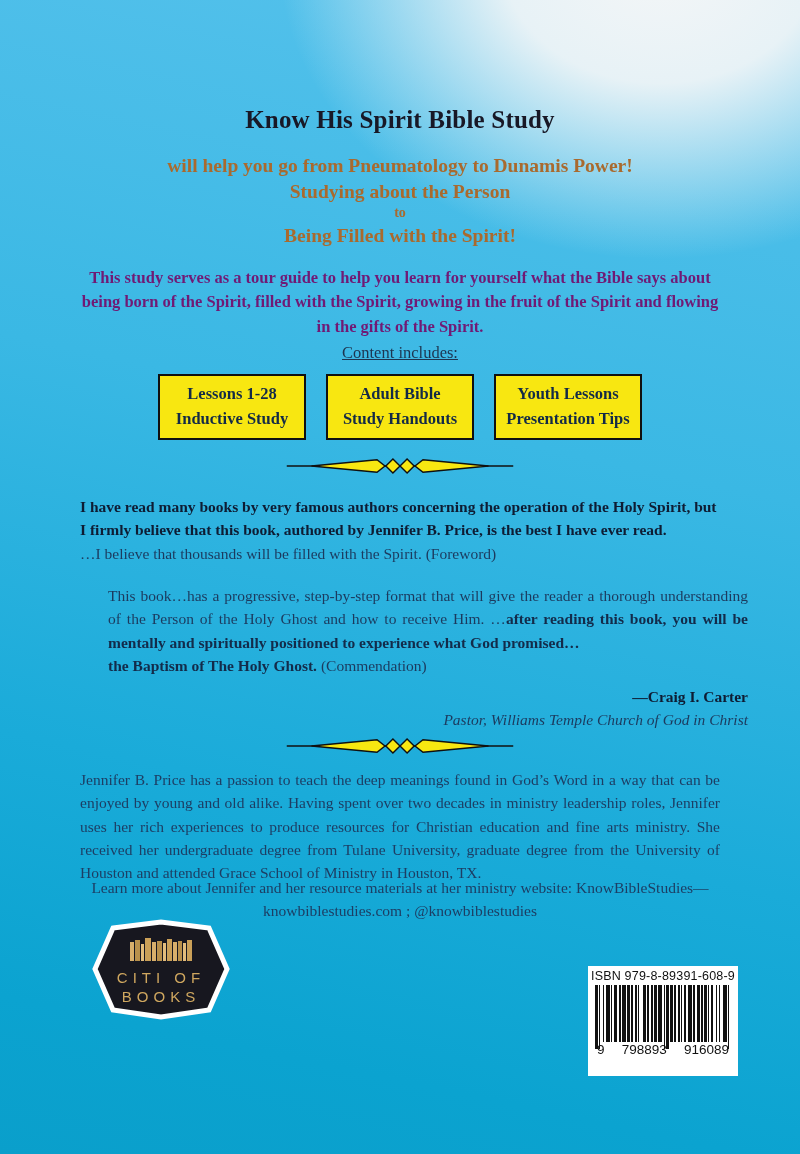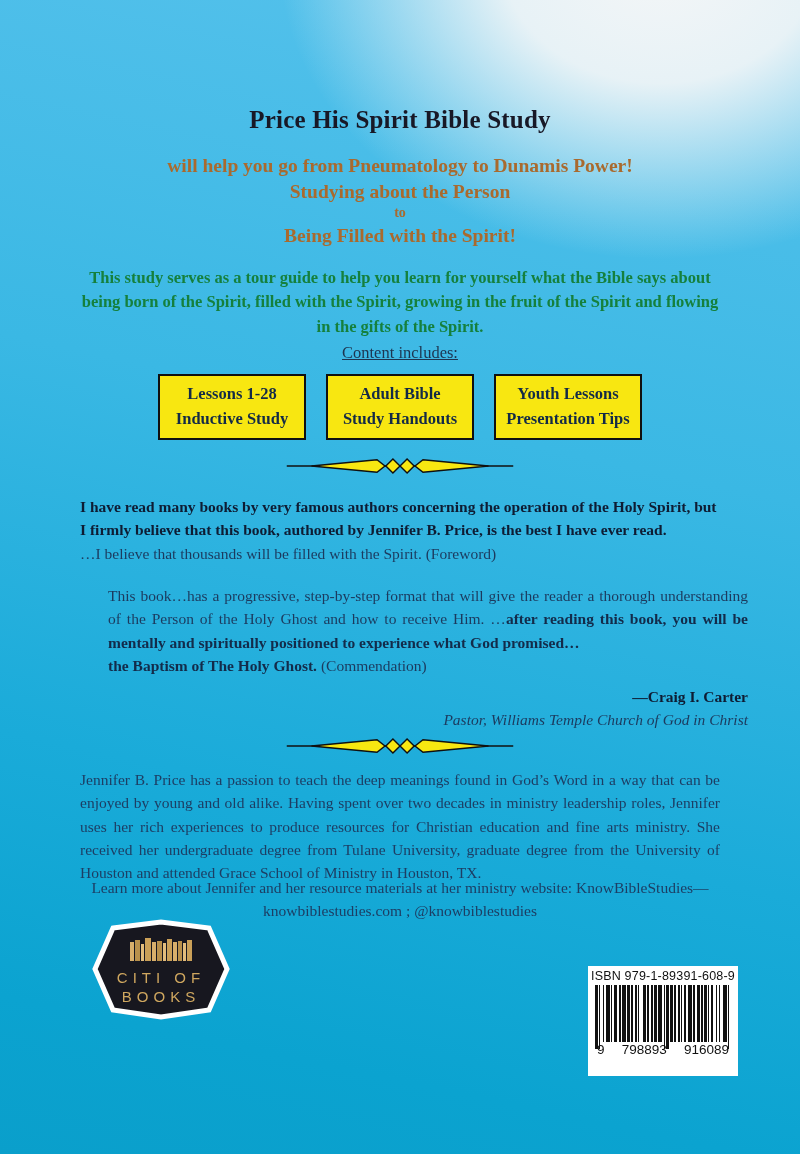--- a/index.html
+++ b/index.html
@@ -15,21 +15,21 @@
   .center{text-align:center;}
   .col{left:80px;width:640px;}
   .title{
     width:100%;top:106px;font-size:25px;font-weight:bold;color:#181826;
     letter-spacing:0.2px;
   }
   .tagline{width:100%;top:153px;color:#a96a2e;font-weight:bold;line-height:1.32;}
   .tag-big{font-size:19.5px;}
   .tag-small{font-size:14px;}
   .intro{
-    top:266px;color:#15803d;font-weight:bold;font-size:16.5px;line-height:1.48;
+    top:266px;color:#701a75;font-weight:bold;font-size:16.5px;line-height:1.48;
   }
   .content-label{top:343px;width:100%;font-size:16.5px;color:#1d3550;text-decoration:underline;}
   .boxes{
     top:374px;left:0;width:800px;display:flex;justify-content:center;gap:20px;
   }
   .ybox{
     width:144px;height:62px;background:#f8e711;border:2px solid #101010;
     display:flex;flex-direction:column;justify-content:center;align-items:center;
     font-weight:bold;font-size:16.5px;color:#132a47;line-height:1.5;text-align:center;
   }
@@ -57,21 +57,21 @@
   .bars{width:136px;height:64px;margin-top:2px;display:flex;align-items:flex-start;overflow:hidden;}
   .bars div{flex:none;height:57px;}
   .bars div.bar{background:#111;}
   .bars div.guard{height:64px;}
   .isbn-digits{font-size:13.5px;color:#111;margin-top:-7px;background:transparent;
     width:136px;display:flex;justify-content:space-between;padding:0 2px;box-sizing:border-box;}
 </style>
 </head>
 <body>
 
-<div class="abs center title">Price His Spirit Bible Study</div>
+<div class="abs center title">Know His Spirit Bible Study</div>
 
 <div class="abs center tagline">
   <div class="tag-big">will help you go from Pneumatology to Dunamis Power!</div>
   <div class="tag-big">Studying about the Person</div>
   <div class="tag-small">to</div>
   <div class="tag-big">Being Filled with the Spirit!</div>
 </div>
 
 <div class="abs col center intro">This study serves as a tour guide to help you learn for yourself what the Bible says about being born of the Spirit, filled with the Spirit, growing in the fruit of the Spirit and flowing in the gifts of the Spirit.</div>
 
@@ -148,21 +148,21 @@
       <rect x="88" y="24" width="4" height="20" fill="#b9914c"></rect>
       <rect x="93" y="26" width="3" height="18" fill="#e2bd7d"></rect>
       <rect x="97" y="23" width="5" height="21" fill="#caa058"></rect>
     </g>
     <text x="71" y="66" text-anchor="middle" fill="#cfa75f" font-family="Liberation Sans, sans-serif" font-size="15" letter-spacing="5">CITI OF</text>
     <text x="71" y="85" text-anchor="middle" fill="#cfa75f" font-family="Liberation Sans, sans-serif" font-size="15" letter-spacing="5">BOOKS</text>
   </svg>
 </div>
 
 <div class="abs barcode">
-  <div class="isbn-label">ISBN 979-1-89391-608-9</div>
+  <div class="isbn-label">ISBN 979-8-89391-608-9</div>
   <div class="bars" id="barcode-bars">
       <div class="bar guard" style="width: 2.7px;"></div>
       <div style="width: 1.35px;"></div>
       <div class="bar guard" style="width: 1.35px;"></div>
       <div style="width: 2.7px;"></div>
       <div class="bar" style="width: 1.35px;"></div>
       <div style="width: 1.35px;"></div>
       <div class="bar" style="width: 4.05px;"></div>
       <div style="width: 1.35px;"></div>
       <div class="bar" style="width: 1.35px;"></div>

